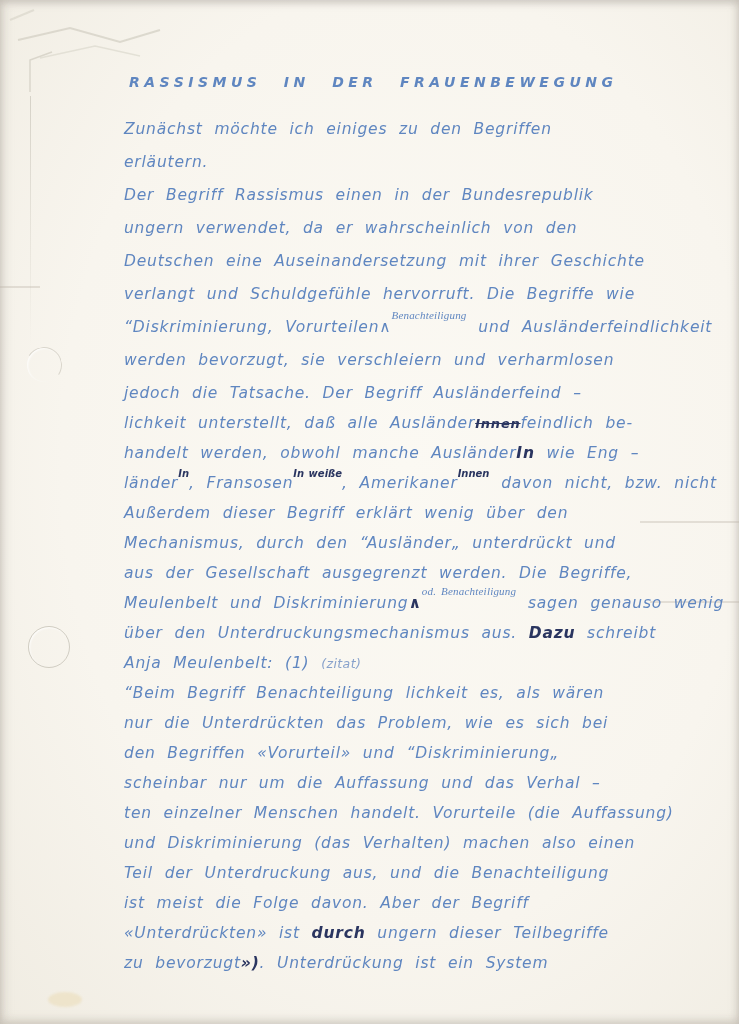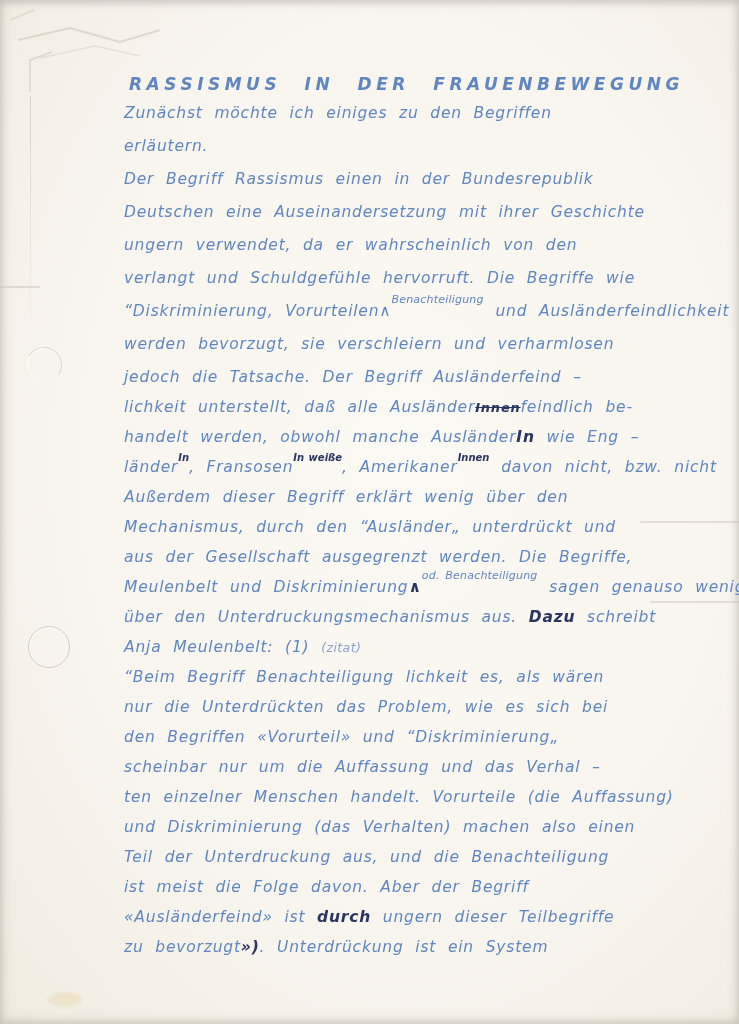--- a/index.html
+++ b/index.html
@@ -39,31 +39,31 @@
   }
   .streak{position:absolute;height:2px;background:rgba(185,178,165,.35);filter:blur(.6px);}
   .streak.s1{left:640px;top:521px;width:99px;}
   .streak.s2{left:650px;top:601px;width:89px;}
   .streak.s3{left:0px;top:286px;width:40px;}
 
   
   .hw{color:#5f86c0;font-style:italic;}
   .title{
     position:absolute;left:129px;top:74px;
-    font-size:17px;font-weight:bold;letter-spacing:4.5px;word-spacing:13px;
+    font-size:14px;font-weight:bold;letter-spacing:4.5px;word-spacing:13px;
     color:#5f86c0;white-space:nowrap;
   }
   .lines{
-    position:absolute;left:124px;top:106px;right:20px;
+    position:absolute;left:124px;top:122px;right:20px;
     font-size:15.5px;letter-spacing:.8px;word-spacing:6px;line-height:1;
   }
   .line{position:relative;height:30px;white-space:nowrap;}
   .lines .line:nth-child(-n+8){height:33px;}
   .seg{}
-  .sup{position:relative;top:-13px;font-size:11px;letter-spacing:.2px;word-spacing:2px;}
+  .sup{position:relative;top:-13px;font-size:11px;letter-spacing:.2px;word-spacing:2px;font-family:Liberation Serif, serif;}
   .dark{color:#2a3560;font-weight:bold;}
   .sup-sm{position:relative;top:-11px;font-size:10px;color:#2a3560;font-weight:bold;letter-spacing:0;word-spacing:1px;}
   .small-light{font-size:12.5px;color:#87a1cb;letter-spacing:.4px;}
   .strike{color:#2a3560;font-weight:bold;font-size:13px;text-decoration:line-through;}
 </style>
 </head>
 <body>
 
 <div class="paper">
 
@@ -79,22 +79,22 @@
   <div class="stain"></div>
   <div class="streak s1"></div>
   <div class="streak s2"></div>
   <div class="streak s3"></div>
 
   <div class="title hw">RASSISMUS IN DER FRAUENBEWEGUNG</div>
   <div class="lines hw" id="lines">
       <div class="line"><span class="seg">Zunächst möchte ich einiges zu den Begriffen</span></div>
       <div class="line"><span class="seg">erläutern.</span></div>
       <div class="line"><span class="seg">Der Begriff Rassismus einen in der Bundesrepublik</span></div>
+      <div class="line"><span class="seg">ungern verwendet, da er wahrscheinlich von den</span></div>
       <div class="line"><span class="seg">Deutschen eine Auseinandersetzung mit ihrer Geschichte</span></div>
-      <div class="line"><span class="seg">ungern verwendet, da er wahrscheinlich von den</span></div>
       <div class="line"><span class="seg">verlangt und Schuldgefühle hervorruft. Die Begriffe wie</span></div>
       <div class="line"><span class="seg">“Diskriminierung, Vorurteilen∧</span><span class="seg sup">Benachteiligung</span><span class="seg"> und Ausländerfeindlichkeit</span></div>
       <div class="line"><span class="seg">werden bevorzugt, sie verschleiern und verharmlosen</span></div>
       <div class="line"><span class="seg">jedoch die Tatsache. Der Begriff Ausländerfeind –</span></div>
       <div class="line"><span class="seg">lichkeit unterstellt, daß alle Ausländer</span><span class="seg strike">Innen</span><span class="seg">feindlich be-</span></div>
       <div class="line"><span class="seg">handelt werden, obwohl manche Ausländer</span><span class="seg dark">In</span><span class="seg"> wie Eng –</span></div>
       <div class="line"><span class="seg">länder</span><span class="seg sup-sm">In</span><span class="seg">, Fransosen</span><span class="seg sup-sm">In weiße</span><span class="seg">, Amerikaner</span><span class="seg sup-sm">Innen</span><span class="seg"> davon nicht, bzw. nicht</span></div>
       <div class="line"><span class="seg">Außerdem dieser Begriff erklärt wenig über den</span></div>
       <div class="line"><span class="seg">Mechanismus, durch den “Ausländer„ unterdrückt und</span></div>
       <div class="line"><span class="seg">aus der Gesellschaft ausgegrenzt werden. Die Begriffe,</span></div>
@@ -102,16 +102,16 @@
       <div class="line"><span class="seg">über den Unterdruckungsmechanismus aus. </span><span class="seg dark">Dazu</span><span class="seg"> schreibt</span></div>
       <div class="line"><span class="seg">Anja Meulenbelt: (1) </span><span class="seg small-light">(zitat)</span></div>
       <div class="line"><span class="seg">“Beim Begriff Benachteiligung lichkeit es, als wären</span></div>
       <div class="line"><span class="seg">nur die Unterdrückten das Problem, wie es sich bei</span></div>
       <div class="line"><span class="seg">den Begriffen «Vorurteil» und “Diskriminierung„</span></div>
       <div class="line"><span class="seg">scheinbar nur um die Auffassung und das Verhal –</span></div>
       <div class="line"><span class="seg">ten einzelner Menschen handelt. Vorurteile (die Auffassung)</span></div>
       <div class="line"><span class="seg">und Diskriminierung (das Verhalten) machen also einen</span></div>
       <div class="line"><span class="seg">Teil der Unterdruckung aus, und die Benachteiligung</span></div>
       <div class="line"><span class="seg">ist meist die Folge davon. Aber der Begriff</span></div>
-      <div class="line"><span class="seg">«Ausländerfeind» ist </span><span class="seg dark">durch</span><span class="seg"> ungern dieser Teilbegriffe</span></div>
+      <div class="line"><span class="seg">«Unterdrückten» ist </span><span class="seg dark">durch</span><span class="seg"> ungern dieser Teilbegriffe</span></div>
       <div class="line"><span class="seg">zu bevorzugt</span><span class="seg dark">»)</span><span class="seg">. Unterdrückung ist ein System</span></div>
     </div>
 </div>
 
 </body></html>

